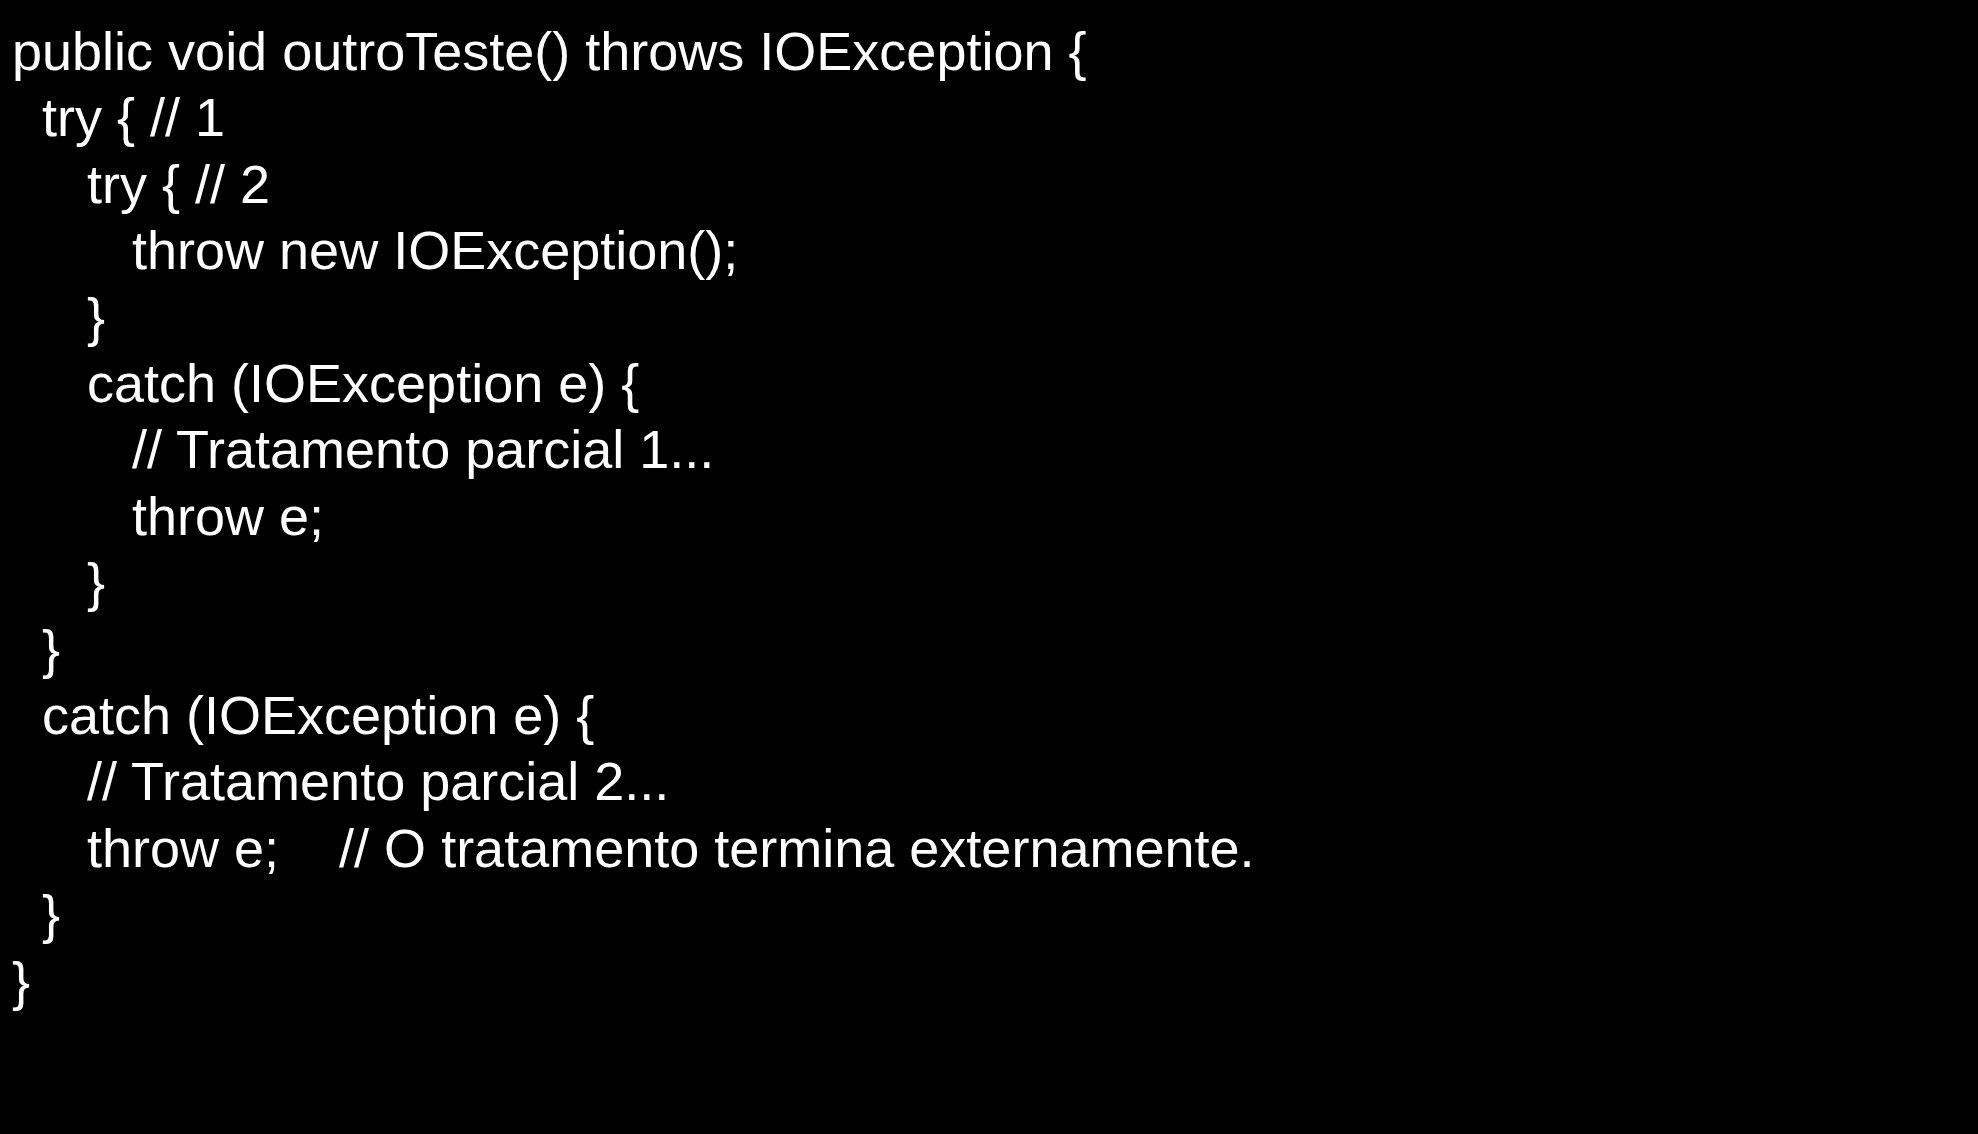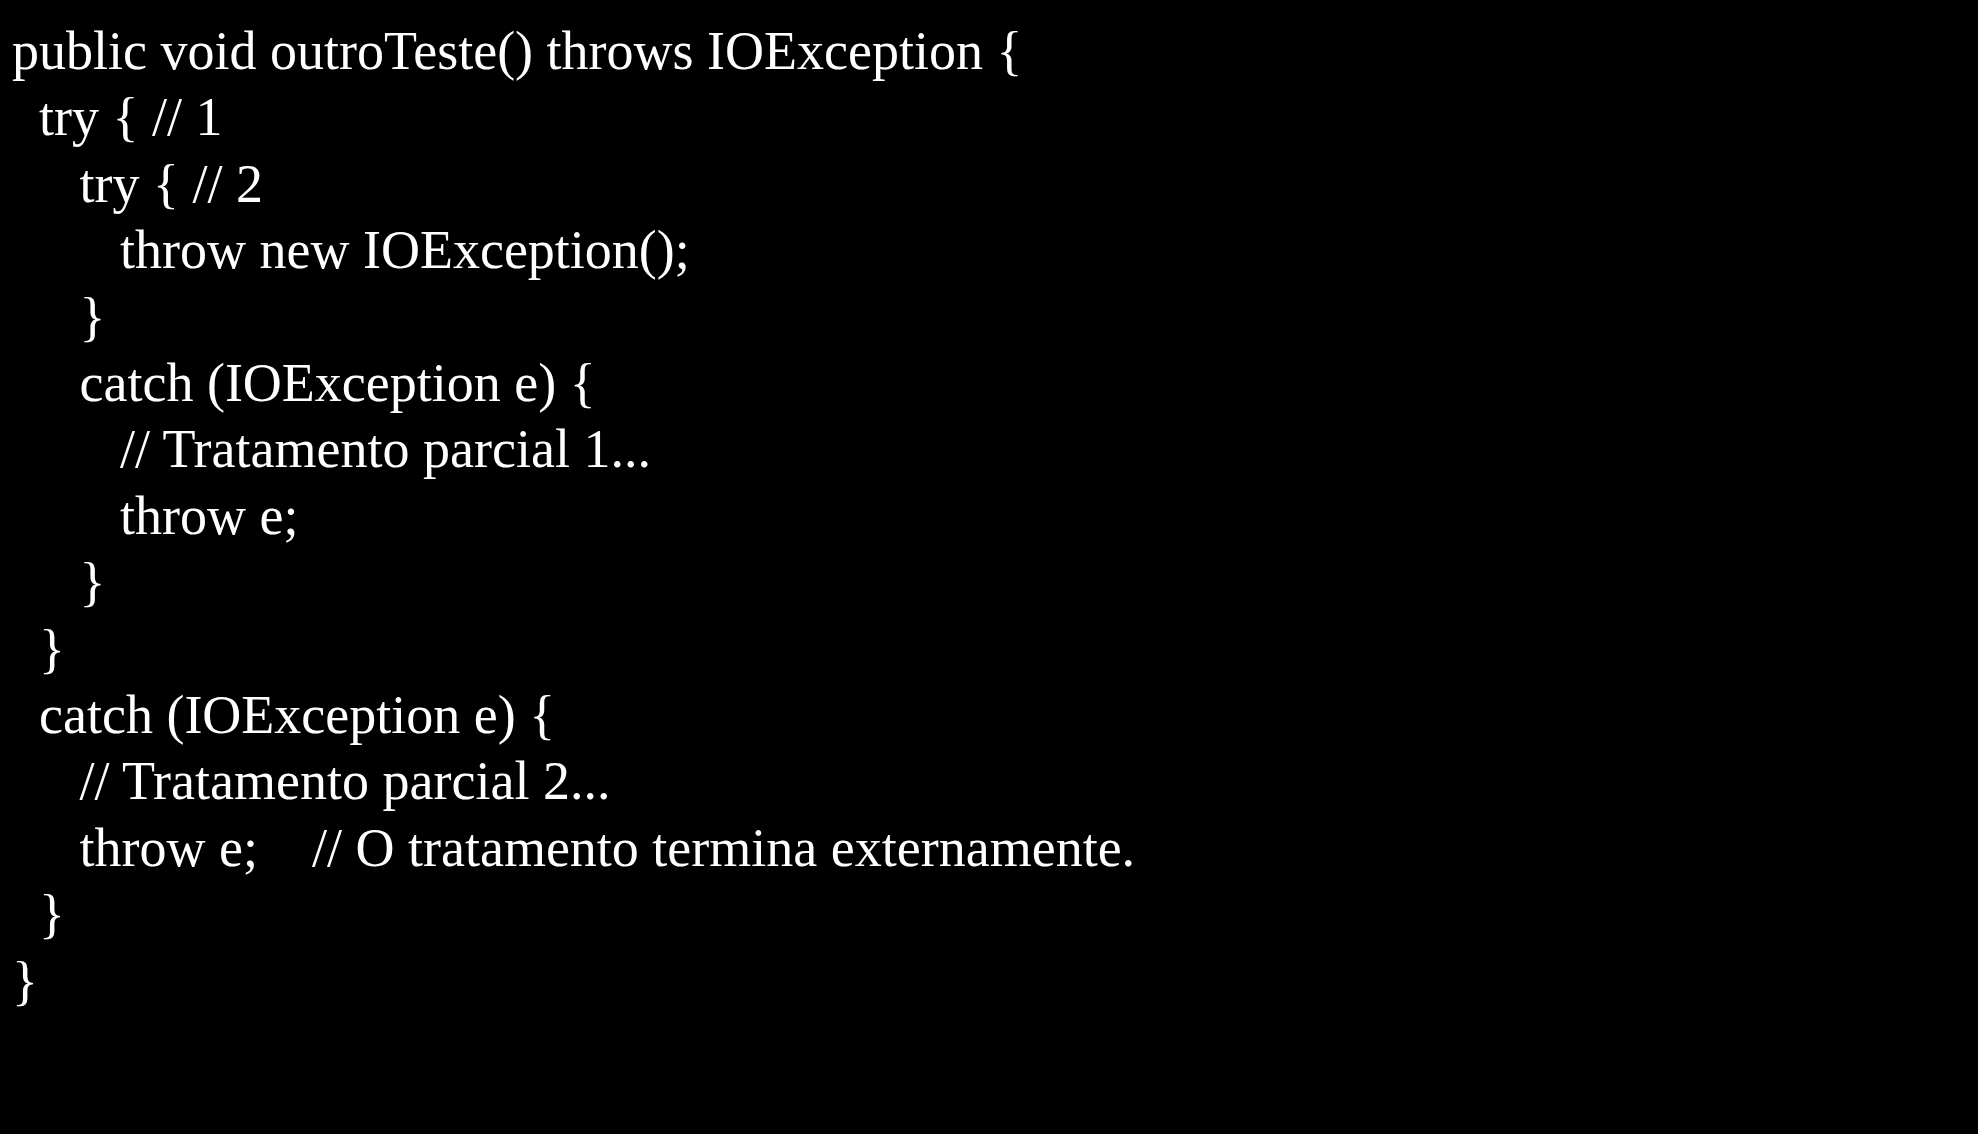--- a/index.html
+++ b/index.html
@@ -6,21 +6,21 @@
     margin: 0;
     padding: 0;
     width: 1978px;
     height: 1134px;
     background: #000000;
     overflow: hidden;
   }
   pre.code {
     margin: 0;
     padding: 18px 16px 0 12px;
-    font-family: Liberation Serif, serif;
+    font-family: Liberation Sans, sans-serif;
     font-size: 54px;
     line-height: 1.23;
     color: #ffffff;
     white-space: pre;
     letter-spacing: 0px;
   }
 </style>
 </head>
 <body>
 

